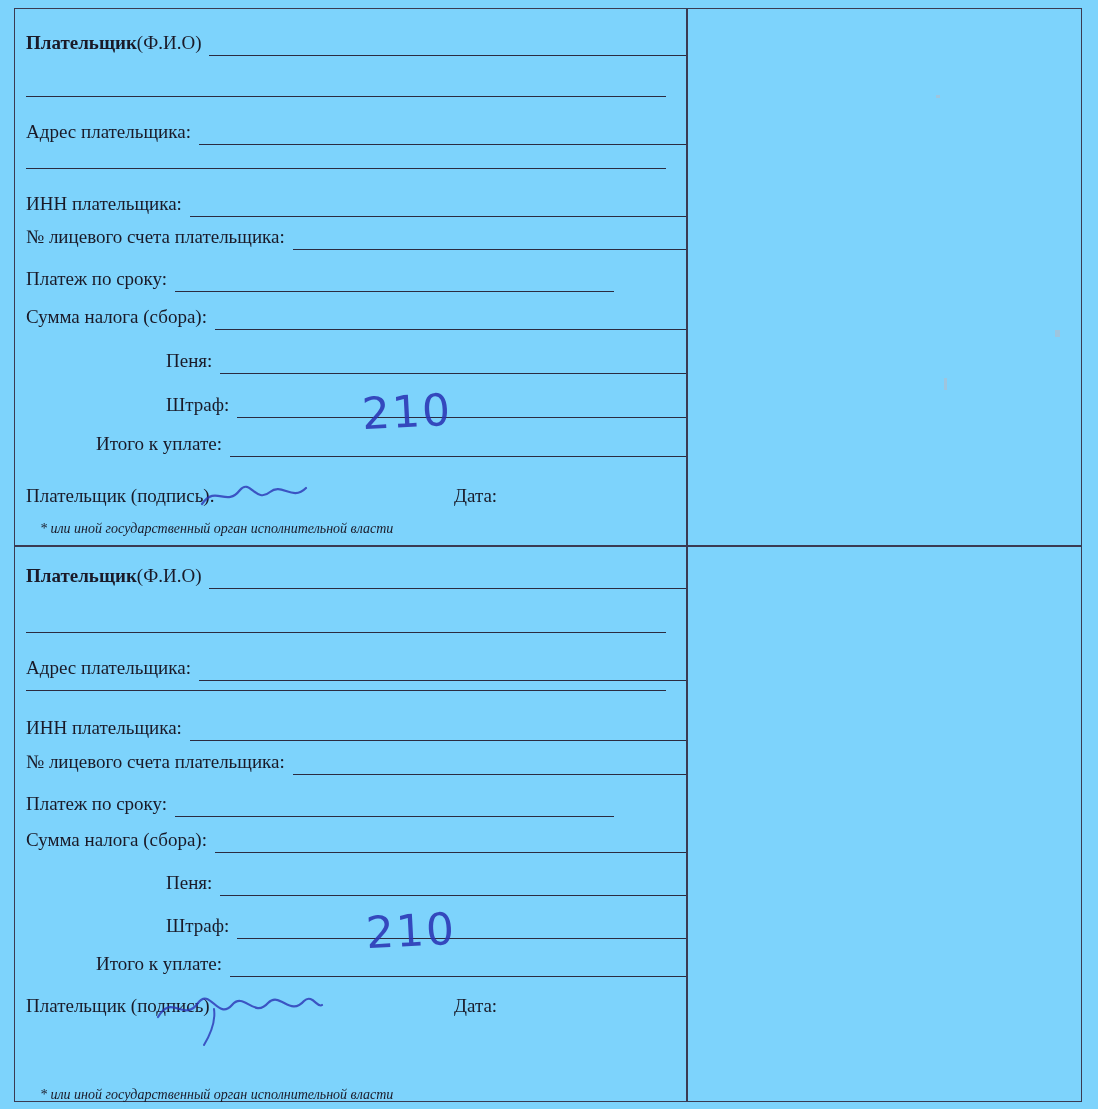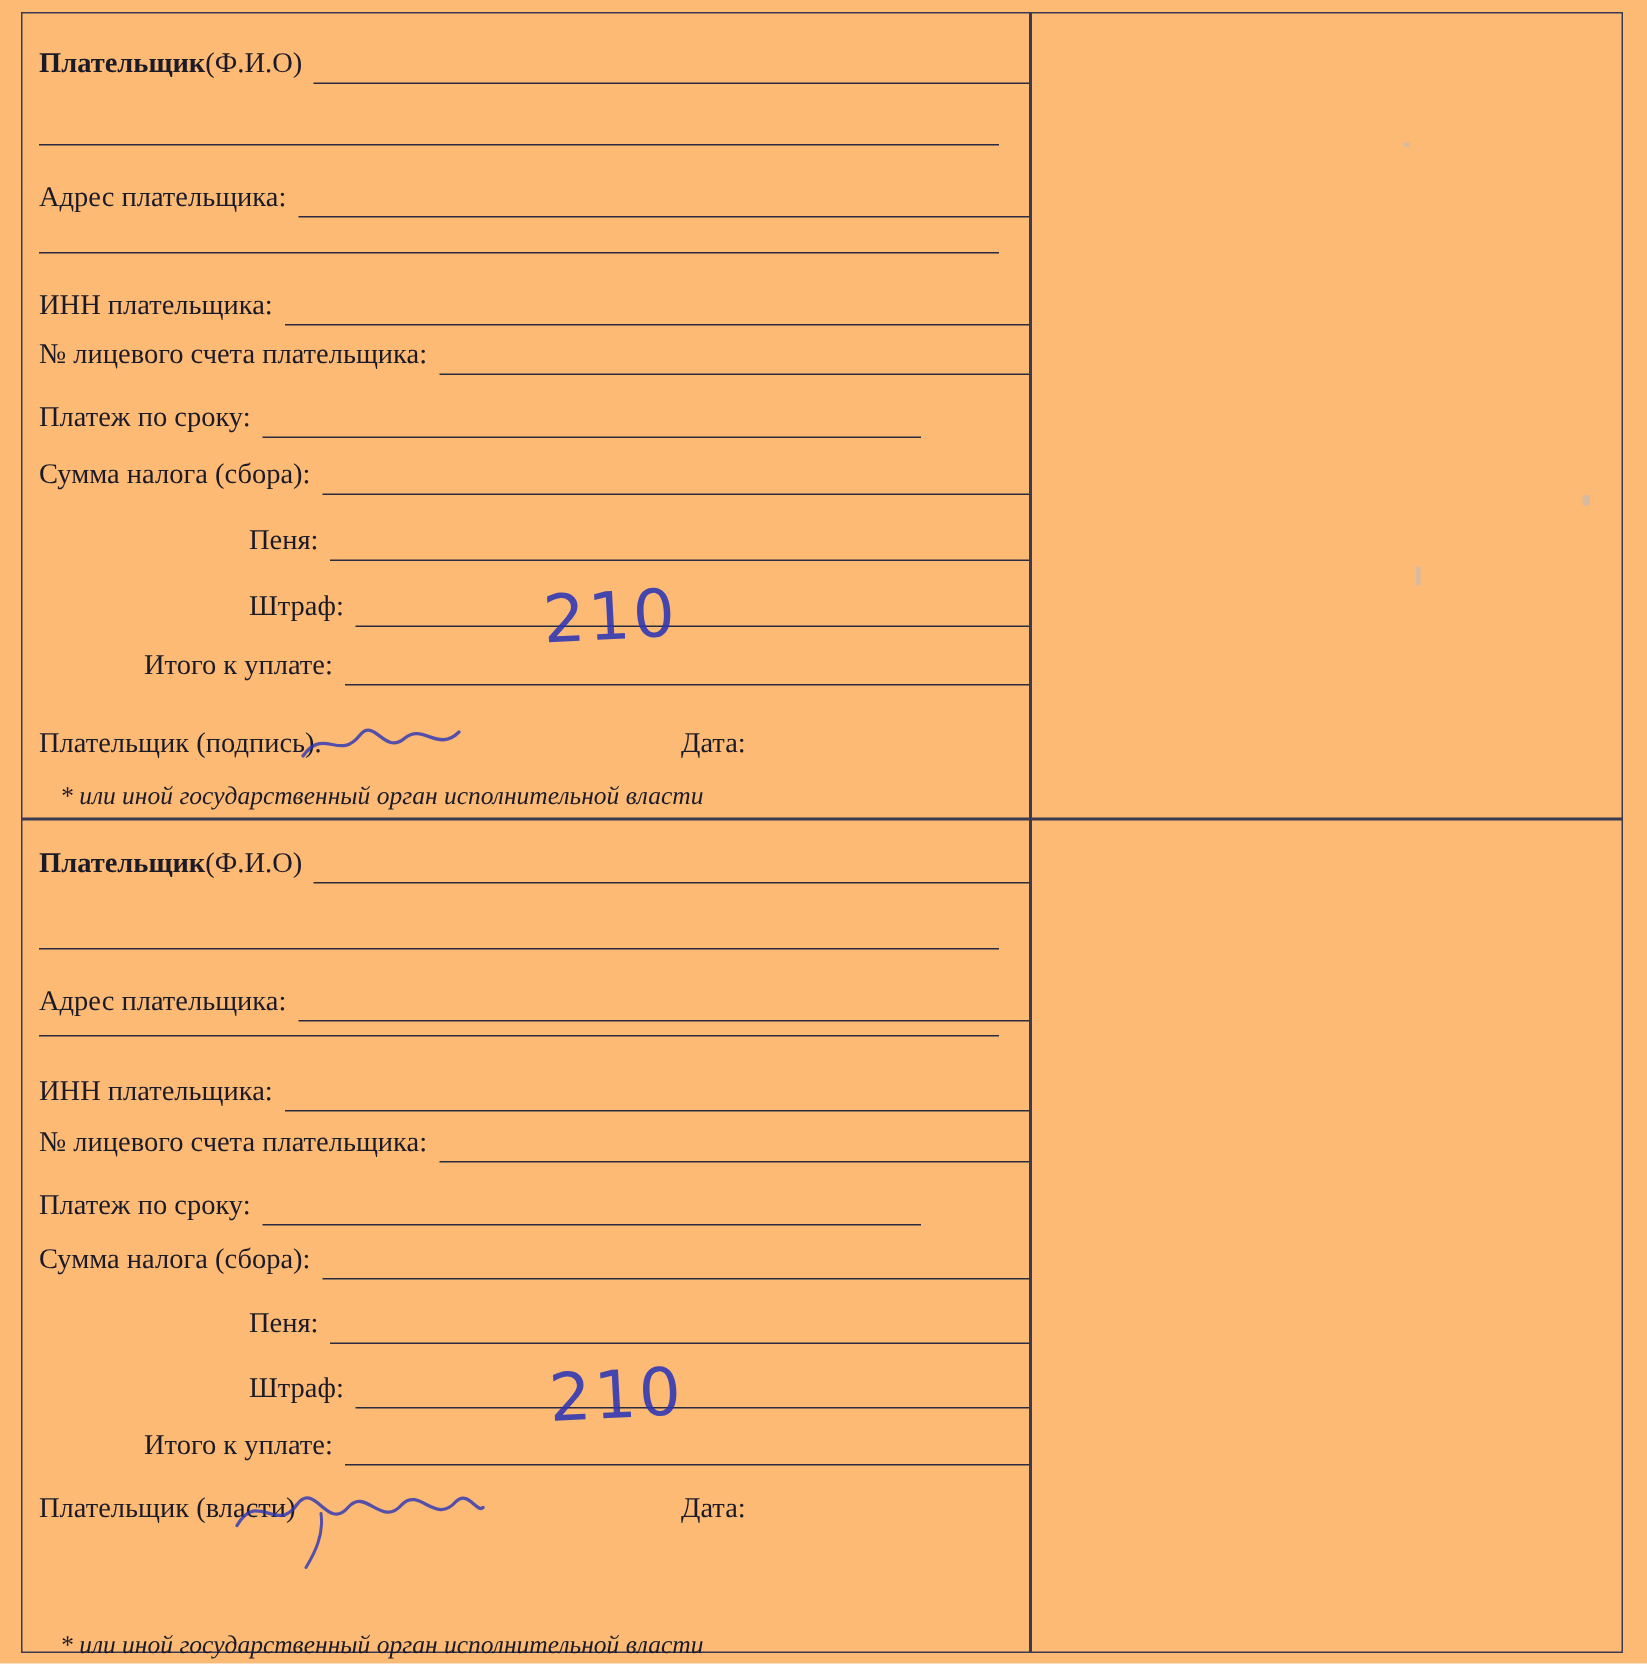--- a/index.html
+++ b/index.html
@@ -14,21 +14,21 @@
     color: #1a1a28;
     position: relative;
     overflow: hidden;
   }
 
   .scan {
     position: absolute;
     left: 0; top: 0;
     width: 1098px;
     height: 1109px;
-    background: #fdba74;
+    background: #7dd3fc;
   }
 
   
   .frame {
     position: absolute;
     left: 14px;
     top: 8px;
     width: 1068px;
     height: 1094px;
     border: 1.5px solid #3a3a52;
@@ -98,21 +98,21 @@
     width: 804px;
     display: flex;
     align-items: baseline;
   }
   .sig-left { font-size: 19px; padding-left: 12px; }
   .sig-date { font-size: 19px; position: absolute; left: 440px; }
 
   .footnote {
     position: absolute;
     left: 14px;
-    font-size: 17px;
+    font-size: 14px;
     font-style: italic;
     white-space: nowrap;
   }
 
   
   .hand {
     position: absolute;
     font-family: "DejaVu Sans", sans-serif;
     color: #2b35b5;
     font-size: 44px;
@@ -259,21 +259,21 @@
     </div>
 
     <div class="row" style="top:396px;">
       <span class="lbl" style="padding-left:82px;">Итого к уплате:</span>
       <span class="rule"></span>
     </div>
 
     <div class="hand" style="left:352px; top:358px;">210</div>
 
     <div class="sig-row" style="top:448px;">
-      <span class="sig-left">Плательщик (власти)</span>
+      <span class="sig-left">Плательщик (подпись)</span>
       <span class="sig-date">Дата:</span>
     </div>
 
     <div class="scribble" style="left:140px; top:440px;">
       <svg width="170" height="60" viewBox="0 0 170 60">
         <path d="M4 30 C 18 6, 30 36, 44 16 C 56 0, 64 34, 78 18 C 90 4, 100 32, 114 16 C 126 4, 136 30, 150 14 C 158 6, 164 22, 168 18" fill="none" stroke="#2b35b5" stroke-width="2.2" stroke-linecap="round"></path>
         <path d="M60 22 C 62 36, 56 48, 50 58" fill="none" stroke="#2b35b5" stroke-width="2" stroke-linecap="round"></path>
       </svg>
     </div>
 

